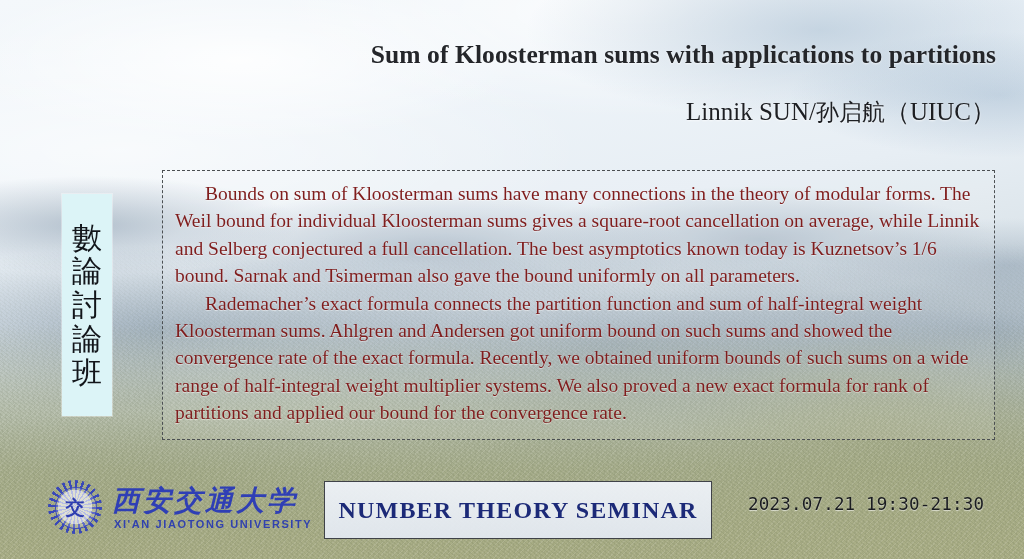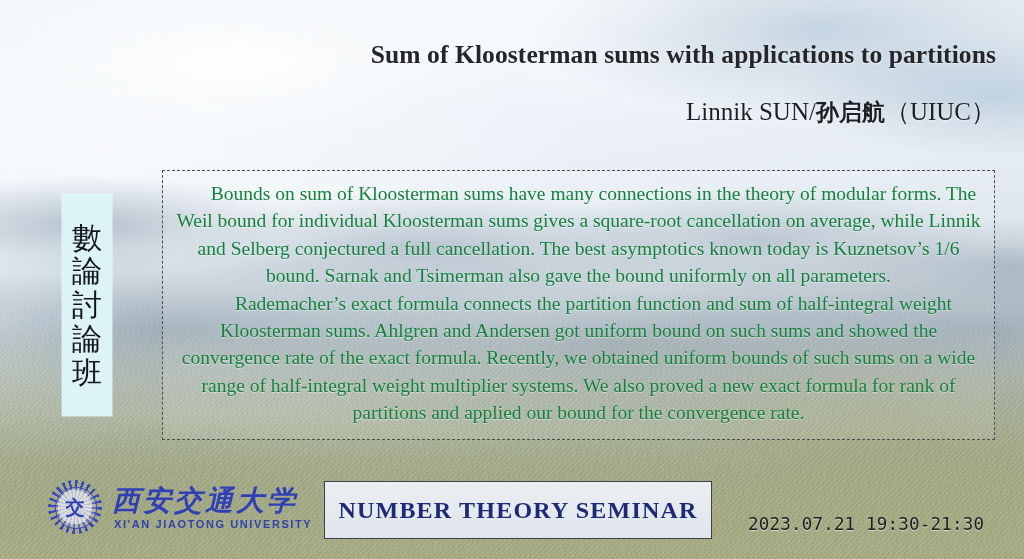--- a/index.html
+++ b/index.html
@@ -70,21 +70,21 @@
     position:absolute;right:28px;top:40px;
     font-weight:bold;font-size:25.5px;letter-spacing:.1px;
     color:#24262a;white-space:nowrap;
     text-shadow:0 1px 2px rgba(255,255,255,.7);
   }
   .speaker{
     position:absolute;right:28px;top:95px;
     font-size:25px;color:#1d1f23;white-space:nowrap;
     text-shadow:0 1px 2px rgba(255,255,255,.7);
   }
-  .speaker .cjk{font-family:"DejaVu Sans", sans-serif;font-weight:bold;font-size:23px;}
+  .speaker .cjk{font-family:"DejaVu Sans", sans-serif;font-weight:normal;font-size:23px;}
 
   
   .vstrip{
     position:absolute;left:62px;top:194px;width:50px;height:222px;
     background:#dcf4f7;
     display:flex;flex-direction:column;align-items:center;justify-content:center;
     gap:2px;
     box-shadow:0 0 0 1px rgba(255,255,255,.35);
   }
   .vstrip .ch{
@@ -96,21 +96,21 @@
   .abstract{
     position:absolute;left:162px;top:170px;width:833px;height:270px;
     border:1px dashed #4b4f52;
     background:rgba(255,255,255,.10);
     box-sizing:border-box;
     padding:9px 12px 0 12px;
   }
   .abstract p{
     margin:0;
     font-size:19.5px;line-height:1.405;
-    color:#15803d;text-align:center;
+    color:#7f1d1d;text-align:left;
     text-shadow:0 1px 1px rgba(255,255,255,.55);
   }
   .abstract p.p1{text-indent:30px;}
   .abstract p.p2{text-indent:30px;}
 
   
   .logo{
     position:absolute;left:48px;top:478px;width:220px;height:58px;
   }
   .seal{
@@ -179,21 +179,21 @@
   }
 
   .venue{
     position:absolute;left:752px;top:484px;
     font-family:"DejaVu Sans Mono", monospace;
     font-size:17.5px;color:#1a1c20;white-space:nowrap;
     text-shadow:0 1px 1px rgba(255,255,255,.6);
   }
   .venue .room{font-family:"DejaVu Sans", sans-serif;font-weight:bold;}
   .datetime{
-    position:absolute;left:748px;top:514px;
+    position:absolute;left:748px;top:494px;
     font-family:"DejaVu Sans Mono", monospace;
     font-size:17.5px;color:#1a1c20;white-space:nowrap;letter-spacing:.2px;
     text-shadow:0 1px 1px rgba(255,255,255,.6);
   }
 </style>
 </head>
 <body>
 
 <div id="poster">
 

